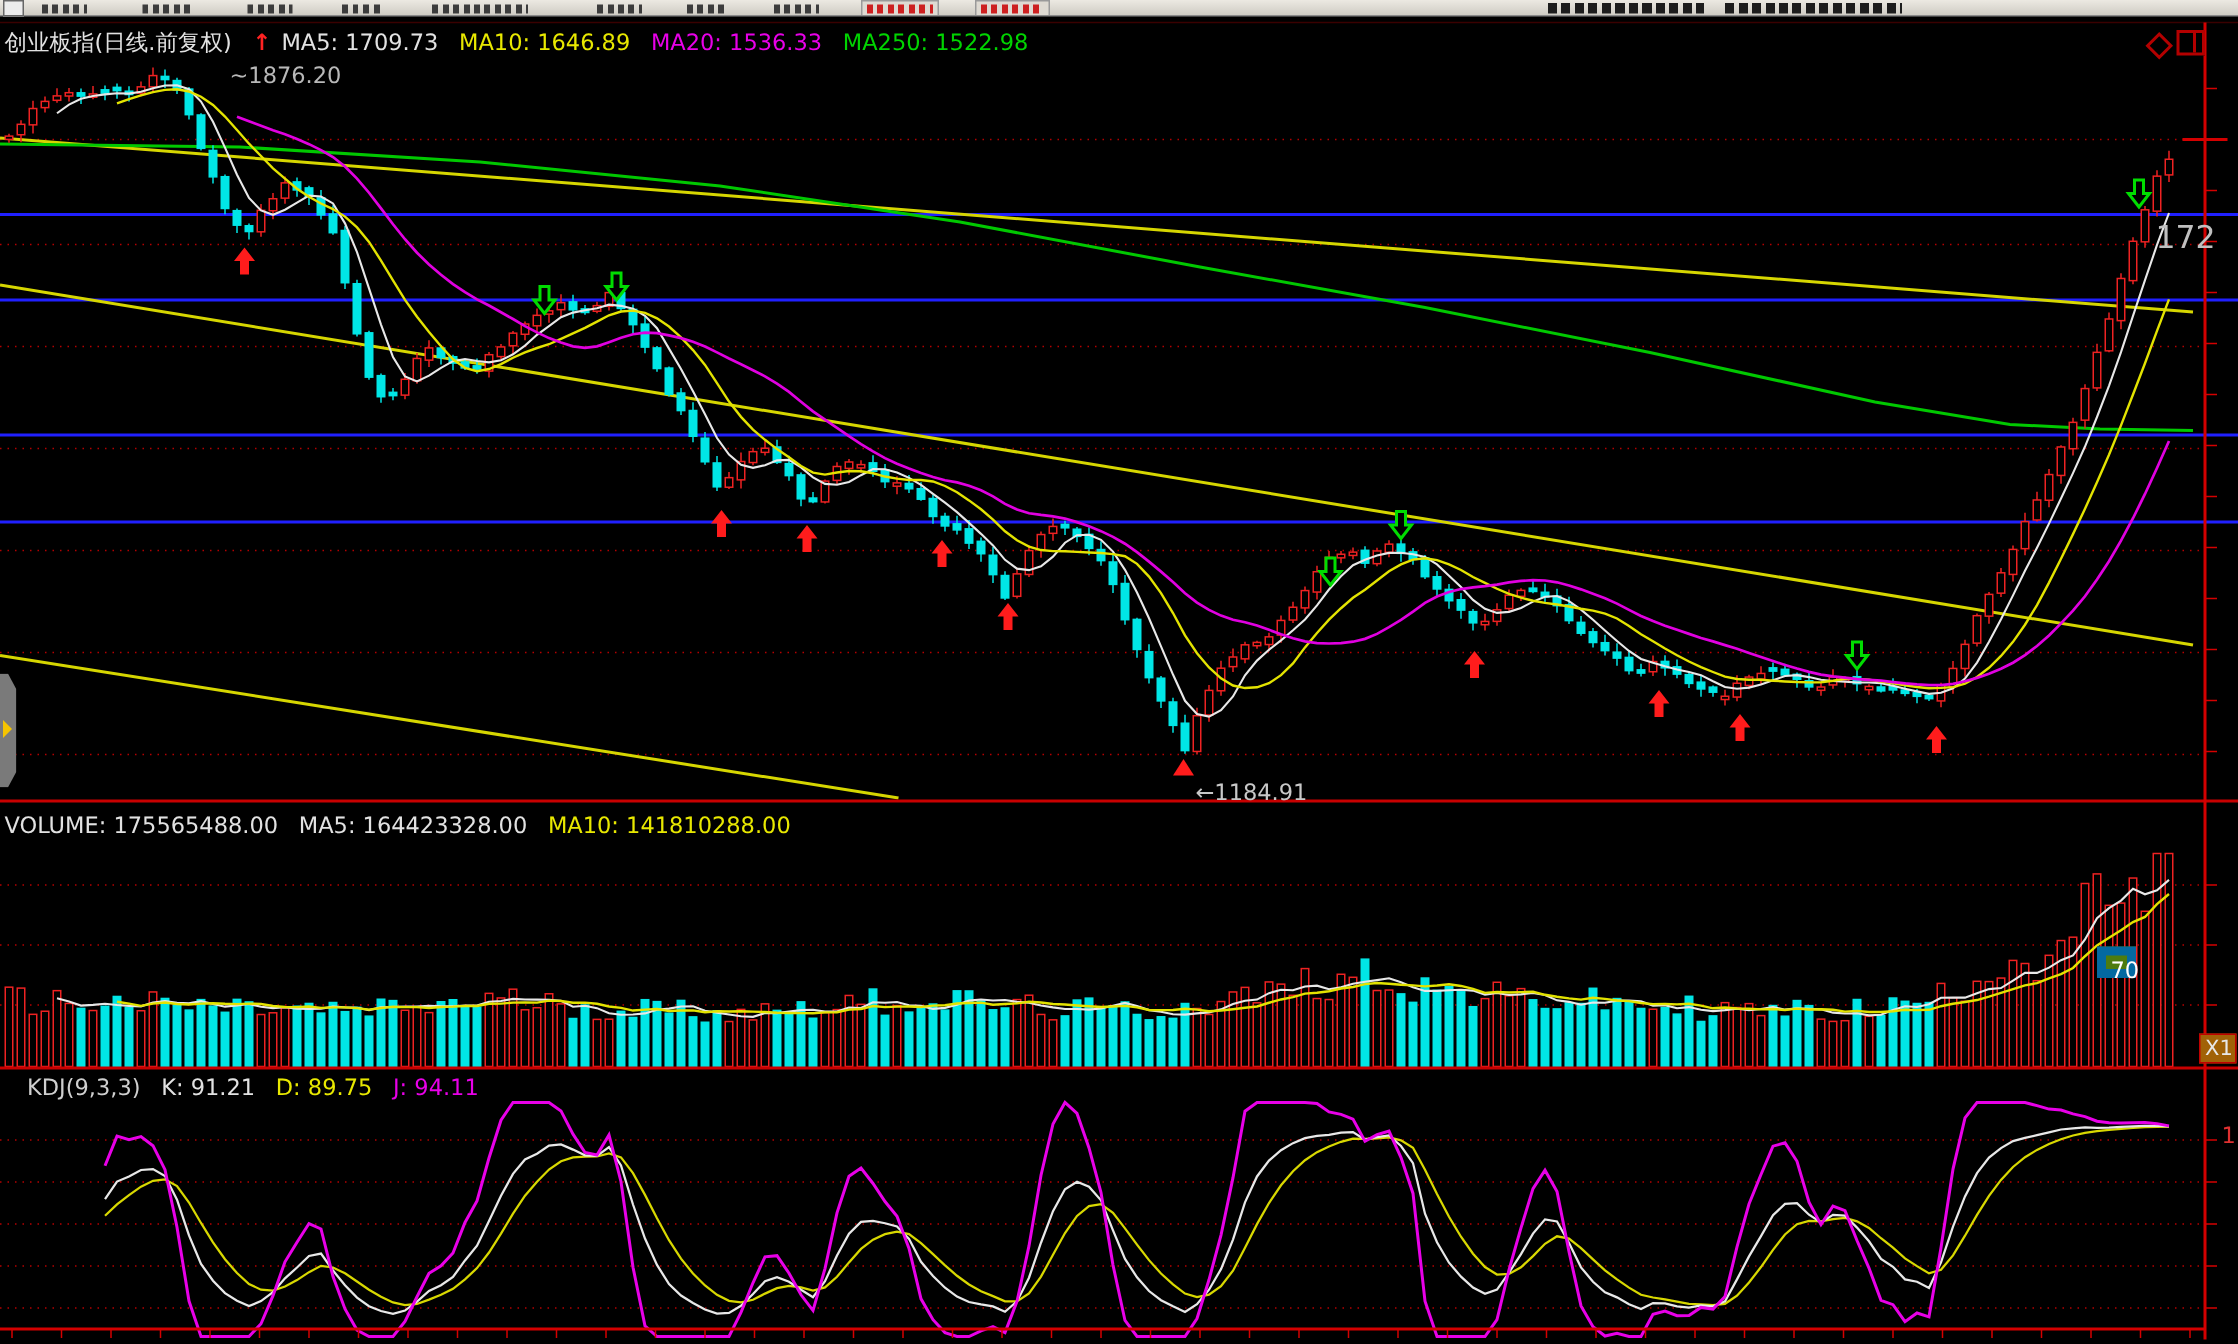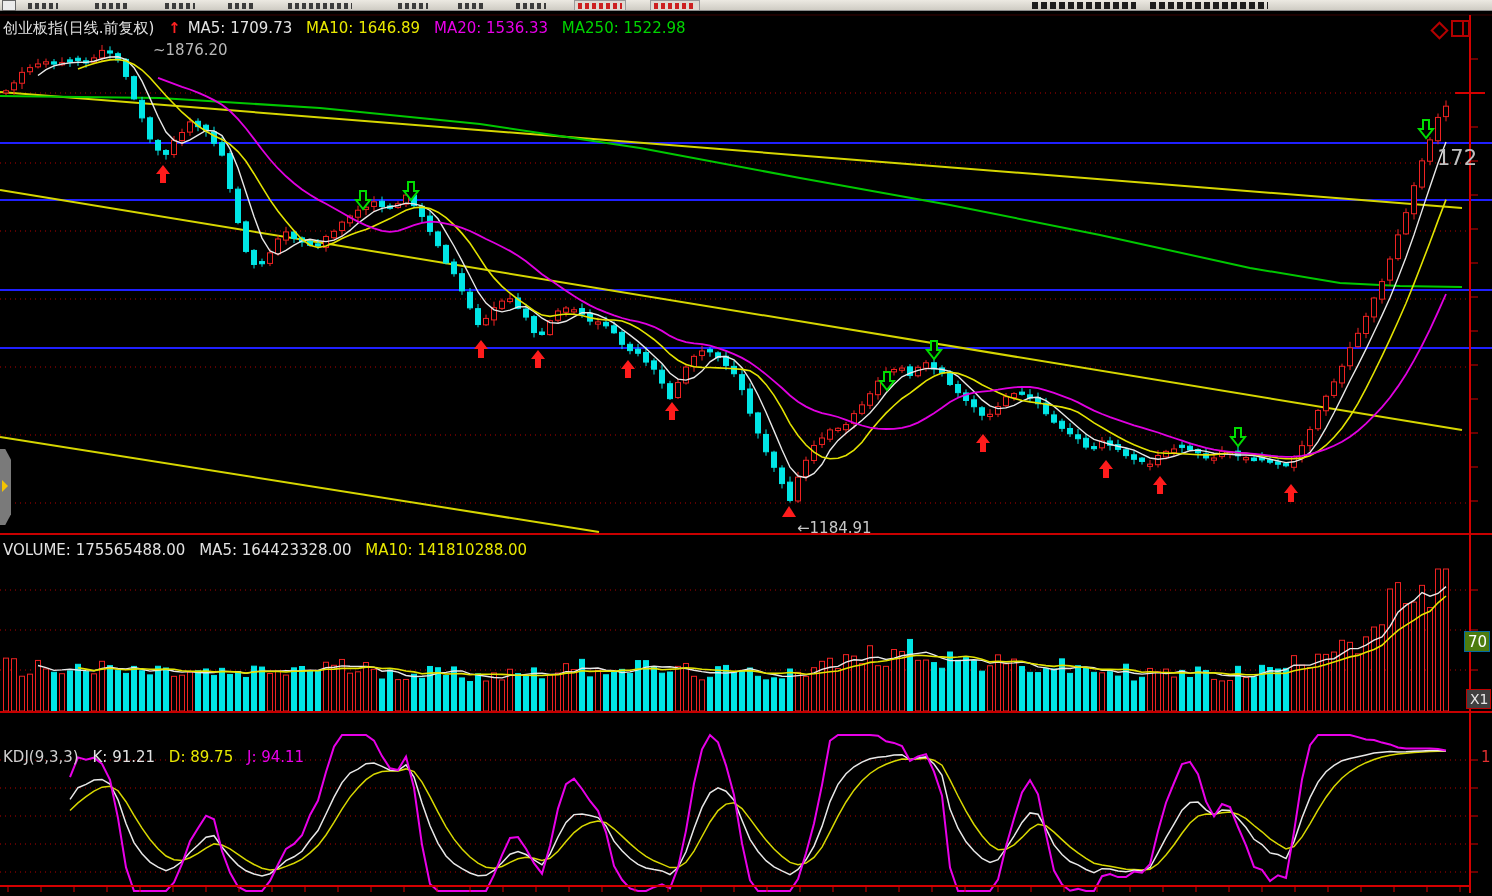--- a/index.html
+++ b/index.html
@@ -15,24 +15,24 @@
   .mk-redbtn:after{content:"";position:absolute;left:3px;right:3px;top:2px;bottom:1px;
     background:repeating-linear-gradient(90deg,#cc2020 0 4px,rgba(0,0,0,0) 4px 7px);}
   .mk-icon{top:0;height:9px;background:#ececec;border:1px solid #666;}
   svg{position:absolute;left:0;top:0;}
   .hdr{position:absolute;font-size:15px;white-space:nowrap;letter-spacing:0;}
   .hdr span{margin-right:9px;}
   .c-white{color:#e2e2e2}.c-grey{color:#cfcfcf}.c-yellow{color:#e8e800}
   .c-mag{color:#e800e8}.c-green{color:#00d400}.c-red{color:#ff2222;font-weight:bold}
   .annot{position:absolute;font-size:15px;color:#b8b8b8;white-space:nowrap;}
   .pricePartial{position:absolute;left:1437px;top:146px;font-size:21px;color:#c0c0c0;}
-  .volBadge{position:absolute;left:1464px;top:631px;width:26px;height:21px;background:#4d7c0f;
-    border:1px solid #0369a1;color:#fff;font-size:15px;line-height:20px;padding-left:3px;box-sizing:border-box;}
+  .volBadge{position:absolute;left:1398px;top:631px;width:26px;height:21px;background:#4d7c0f;
+    border:6px solid #0369a1;color:#fff;font-size:15px;line-height:20px;padding-left:3px;box-sizing:border-box;}
   .scaleX1{position:absolute;left:1466px;top:689px;width:25px;height:20px;border:1px solid #c00000;
-    color:#e8e8e8;font-size:14px;line-height:18px;padding-left:3px;box-sizing:border-box;background:#404040;}
+    color:#e8e8e8;font-size:14px;line-height:18px;padding-left:3px;box-sizing:border-box;background:#a16207;}
   .kdjPartial{position:absolute;left:1481px;top:748px;color:#e03030;font-size:15px;}
   .diamond{position:absolute;left:1433px;top:24px;width:9px;height:9px;border:2px solid #b40000;
     transform:rotate(45deg);background:#000;}
   .winicon{position:absolute;left:1451px;top:20px;width:15px;height:13px;border:2px solid #b40000;background:#000;}
   .winicon .bar{position:absolute;left:60%;top:0;bottom:0;border-left:2px solid #b40000;}
   .handle{position:absolute;left:0;top:449px;width:11px;height:76px;background:#7a7a7a;
     clip-path:polygon(0 0,48% 0,100% 14%,100% 86%,48% 100%,0 100%);}
   .handle .tri{position:absolute;left:2px;top:31px;width:0;height:0;
     border-left:6px solid #f5c400;border-top:6px solid rgba(0,0,0,0);border-bottom:6px solid rgba(0,0,0,0);}
 </style>
@@ -746,21 +746,21 @@
   </div>
 
   <div class="hdr" style="left:3px;top:541px;">
     <span class="c-white">VOLUME: 175565488.00</span>
     <span class="c-white">MA5: 164423328.00</span>
     <span class="c-yellow">MA10: 141810288.00</span>
   </div>
   <div class="volBadge">70</div>
   <div class="scaleX1">X1</div>
 
-  <div class="hdr" style="left:3px;top:716px;margin-top:32px;">
+  <div class="hdr" style="left:18px;top:716px;">
     <span class="c-grey">KDJ(9,3,3)</span>
     <span class="c-white">K: 91.21</span>
     <span class="c-yellow">D: 89.75</span>
     <span class="c-mag">J: 94.11</span>
   </div>
   <div class="kdjPartial">1</div>
 
 </div>
 
 </body></html>

